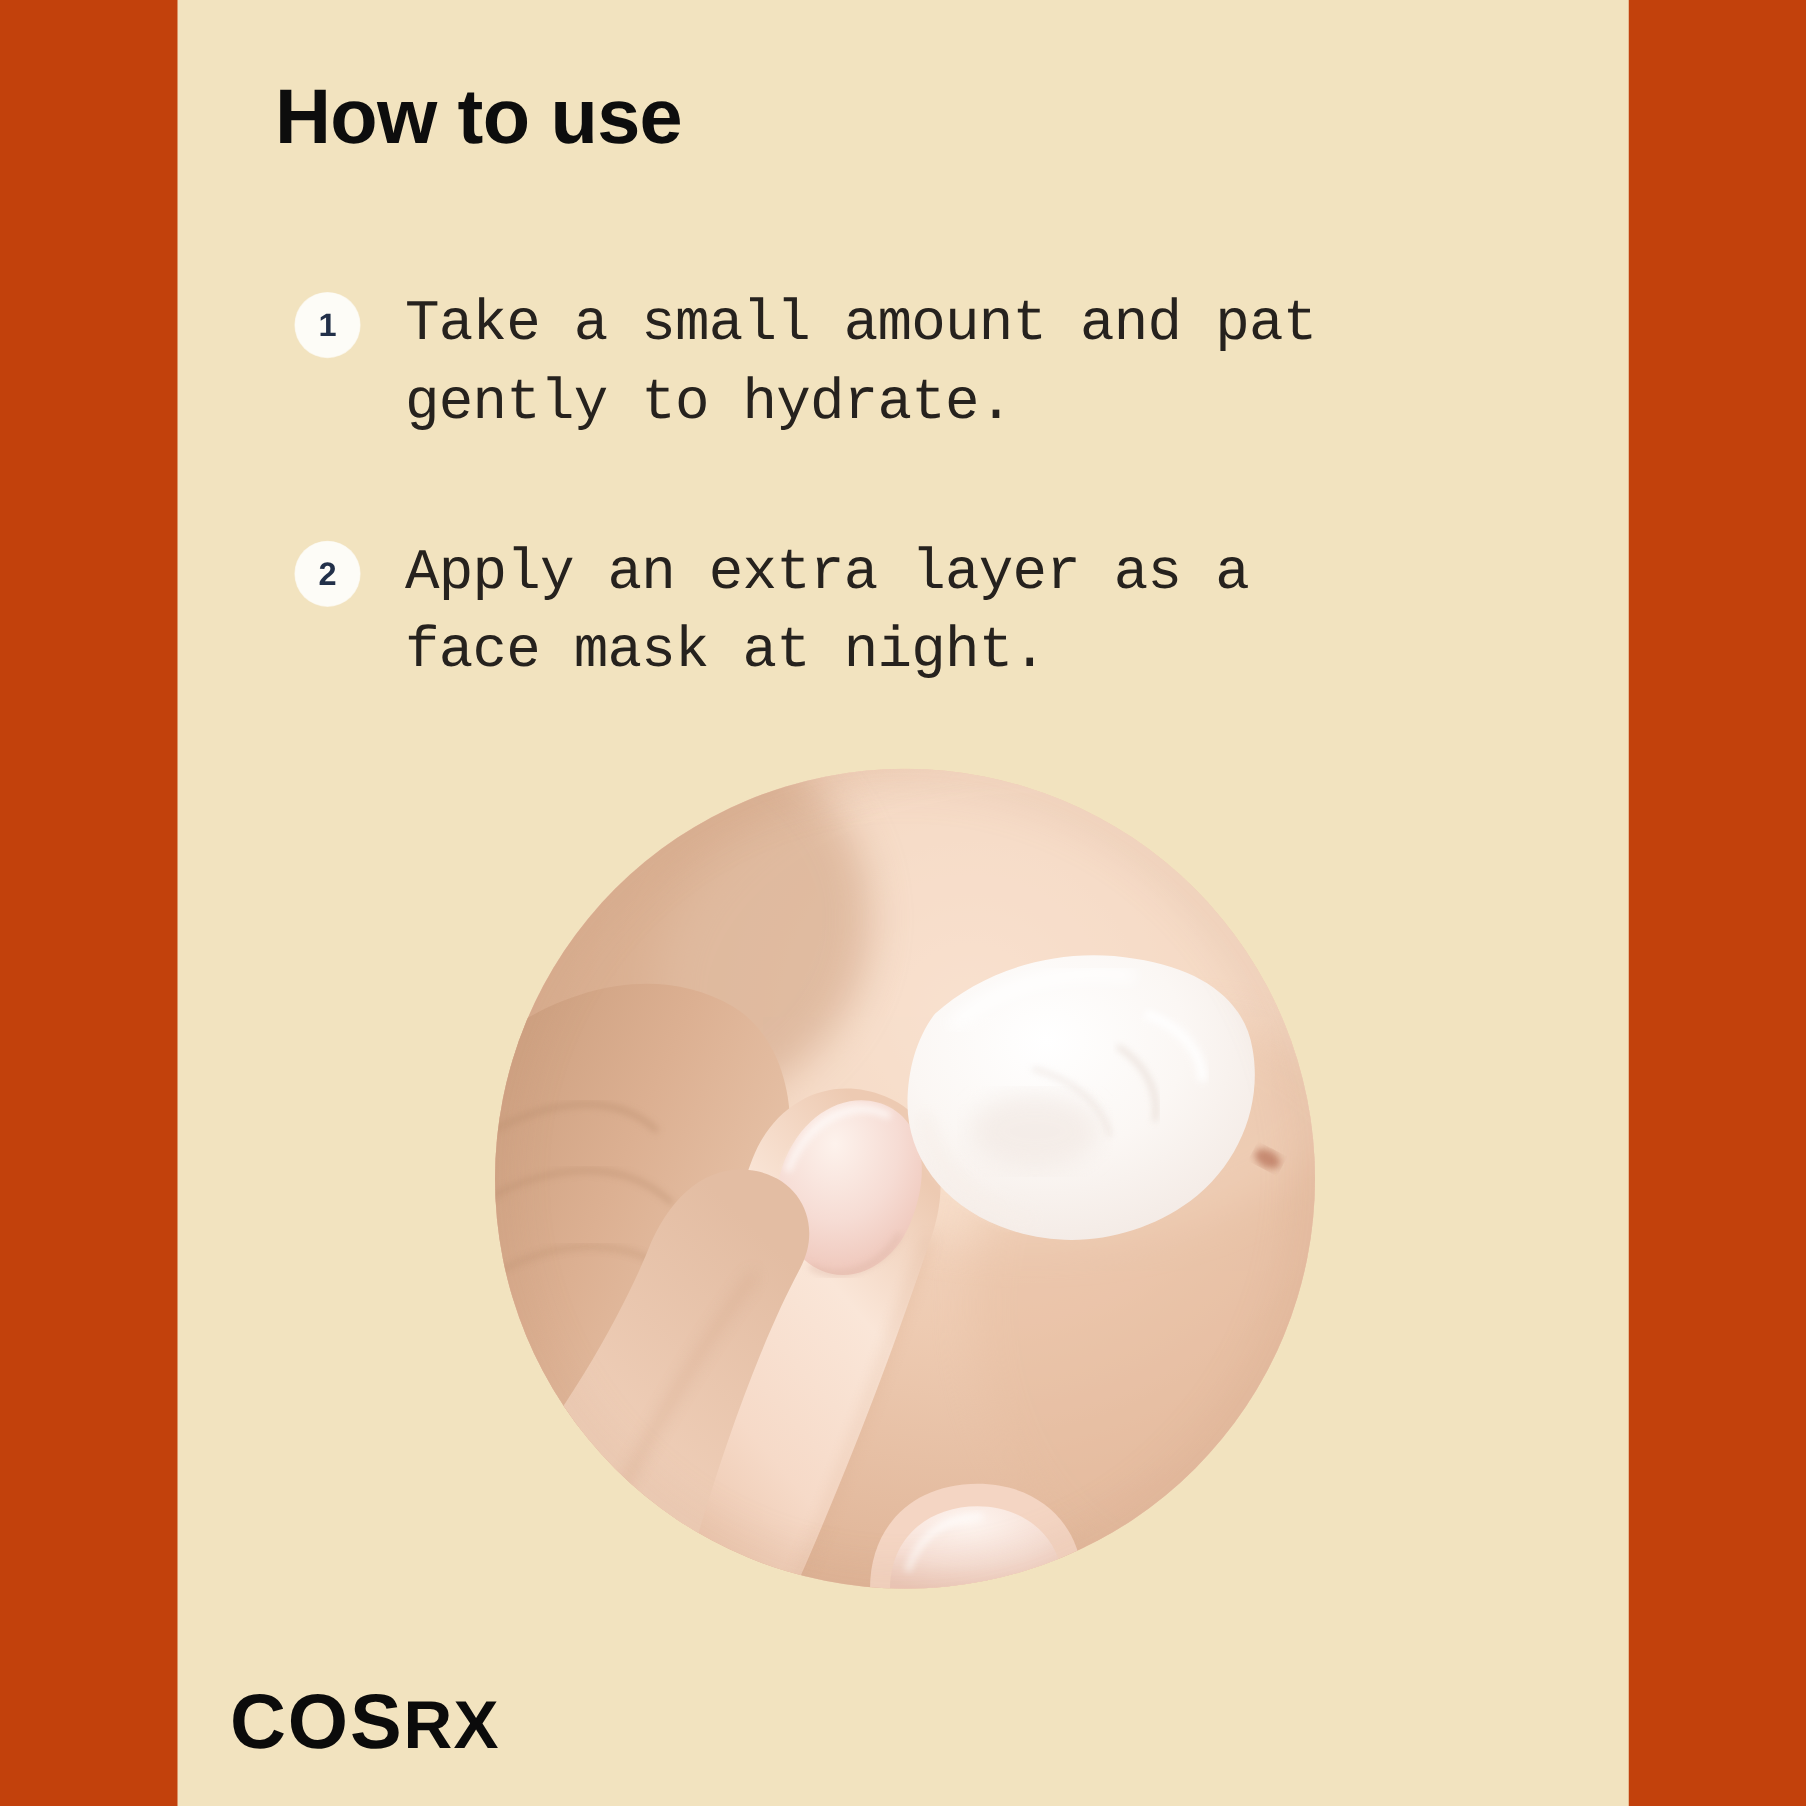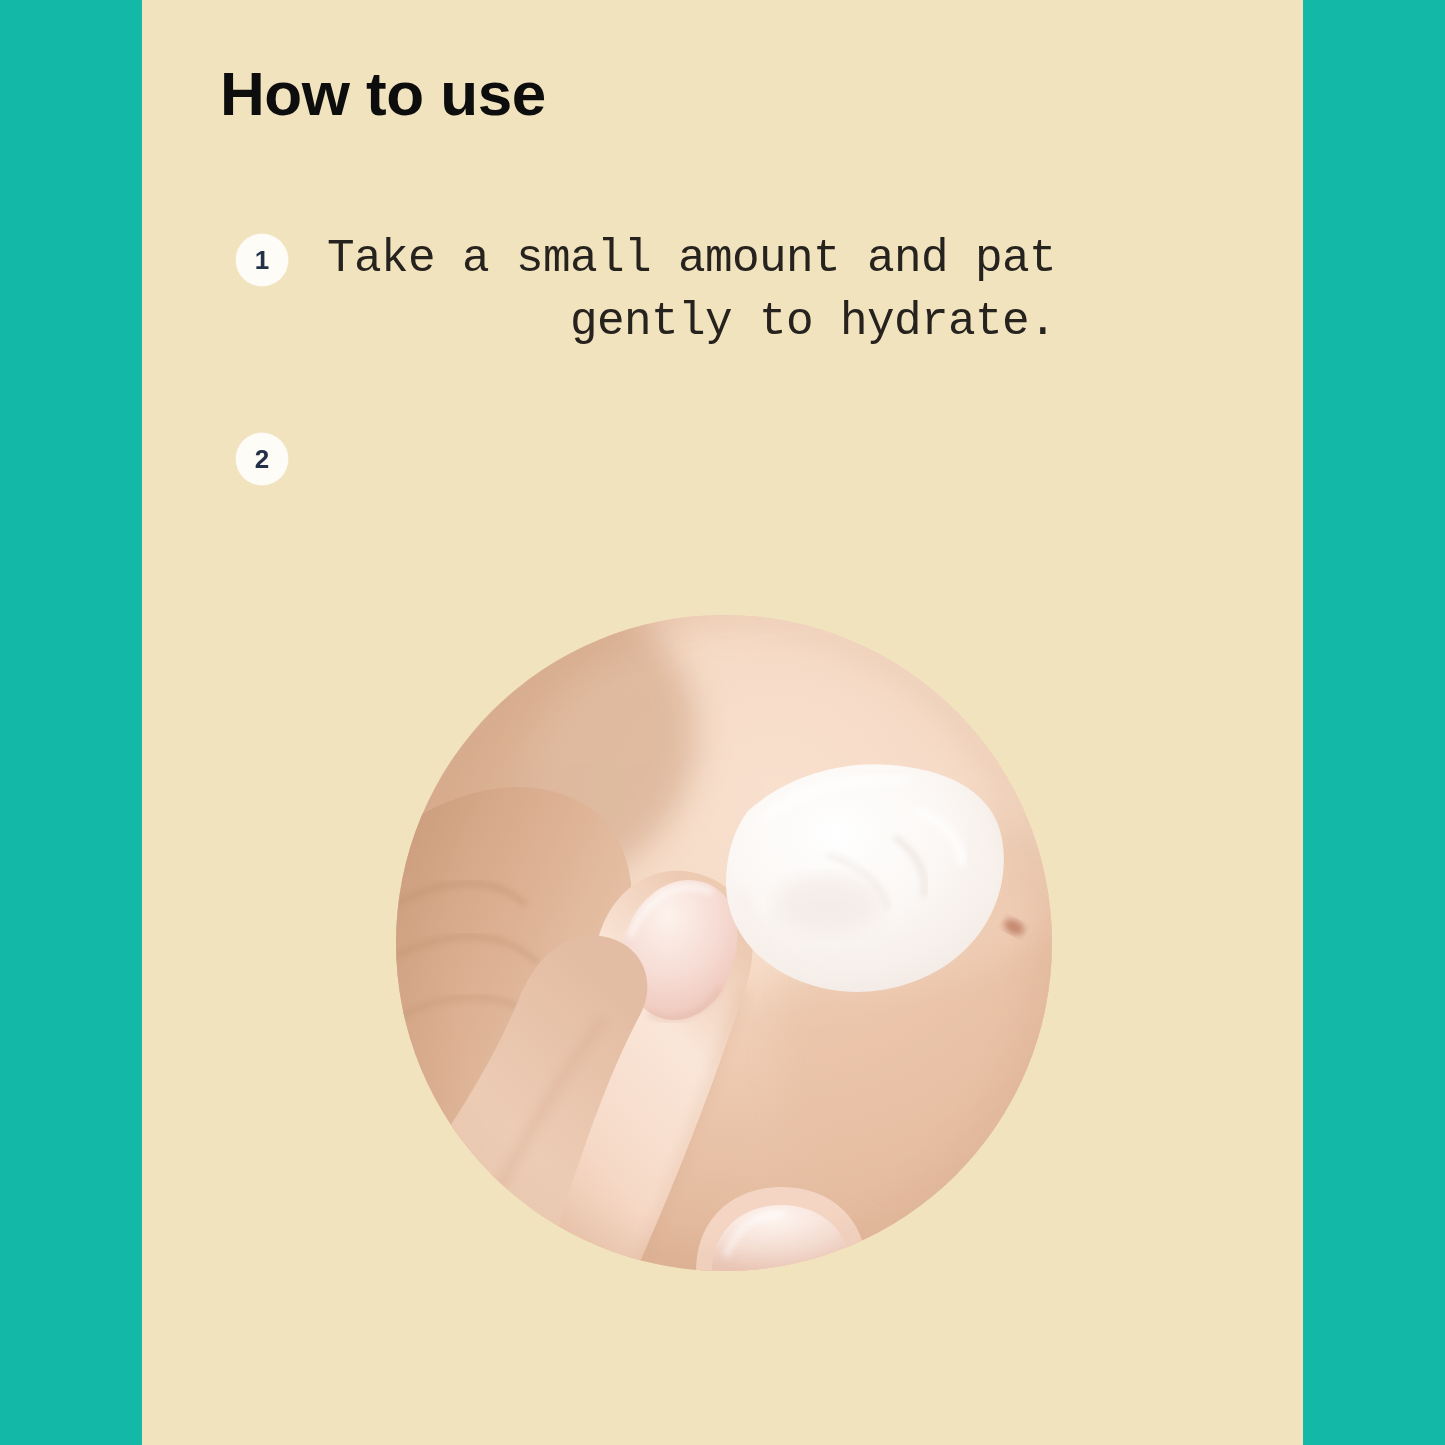--- a/index.html
+++ b/index.html
@@ -11,22 +11,21 @@
     width: 1445px;
     height: 1445px;
     font-family: "Liberation Sans", sans-serif;
     overflow: hidden;
   }
 
   #canvas {
     position: relative;
     width: 1445px;
     height: 1445px;
-    background: #14b8a6;
-    text-align: right;
+    background: #c2410c;
   }
 
   
   #panel {
     position: absolute;
     left: 142px;
     top: 0;
     width: 1161px;
     height: 1445px;
     background: #f2e3bf;
@@ -130,20 +129,21 @@
 
   <div id="steps">
 
     <div class="step">
       <div class="step-badge">1</div>
       <div class="step-text">Take a small amount and pat gently to hydrate.</div>
     </div>
 
     <div class="step">
       <div class="step-badge">2</div>
+      <div class="step-text">Apply an extra layer as a face mask at night.</div>
     </div>
 
   </div>
 
   <div id="photo">
     <svg class="scene" viewBox="0 0 656 656" preserveAspectRatio="xMidYMid slice">
       <defs>
         <radialGradient id="skinBase" cx="58%" cy="30%" r="85%">
           <stop offset="0%" stop-color="#f7ddcb"></stop>
           <stop offset="45%" stop-color="#eecbb2"></stop>
@@ -234,14 +234,18 @@
       <path d="M520,196 C548,206 566,226 566,250" stroke="#ffffff" stroke-width="8" fill="none" opacity="0.85" filter="url(#soft3)"></path>
       <path d="M498,222 C520,236 532,258 528,282" stroke="#e3d6ce" stroke-width="4" fill="none" opacity="0.7" filter="url(#soft3)"></path>
       <path d="M430,240 C462,248 486,268 492,294" stroke="#e6dad3" stroke-width="3.5" fill="none" opacity="0.6" filter="url(#soft3)"></path>
       <ellipse cx="432" cy="290" rx="52" ry="30" fill="#efe4de" opacity="0.55" filter="url(#soft10)"></ellipse>
       <path d="M344,276 C350,318 384,352 430,362" stroke="#f7efe9" stroke-width="9" fill="none" opacity="0.8" filter="url(#soft6)"></path>
 
       <circle cx="328" cy="328" r="328" fill="none" stroke="#c79a7c" stroke-width="26" opacity="0.18" filter="url(#soft16)"></circle>
     </svg>
   </div>
 
+  <div id="logo">
+    <span class="cos">COS</span>
+    <span class="rx">RX</span>
+  </div>
 
 </div>
 
 </body></html>

